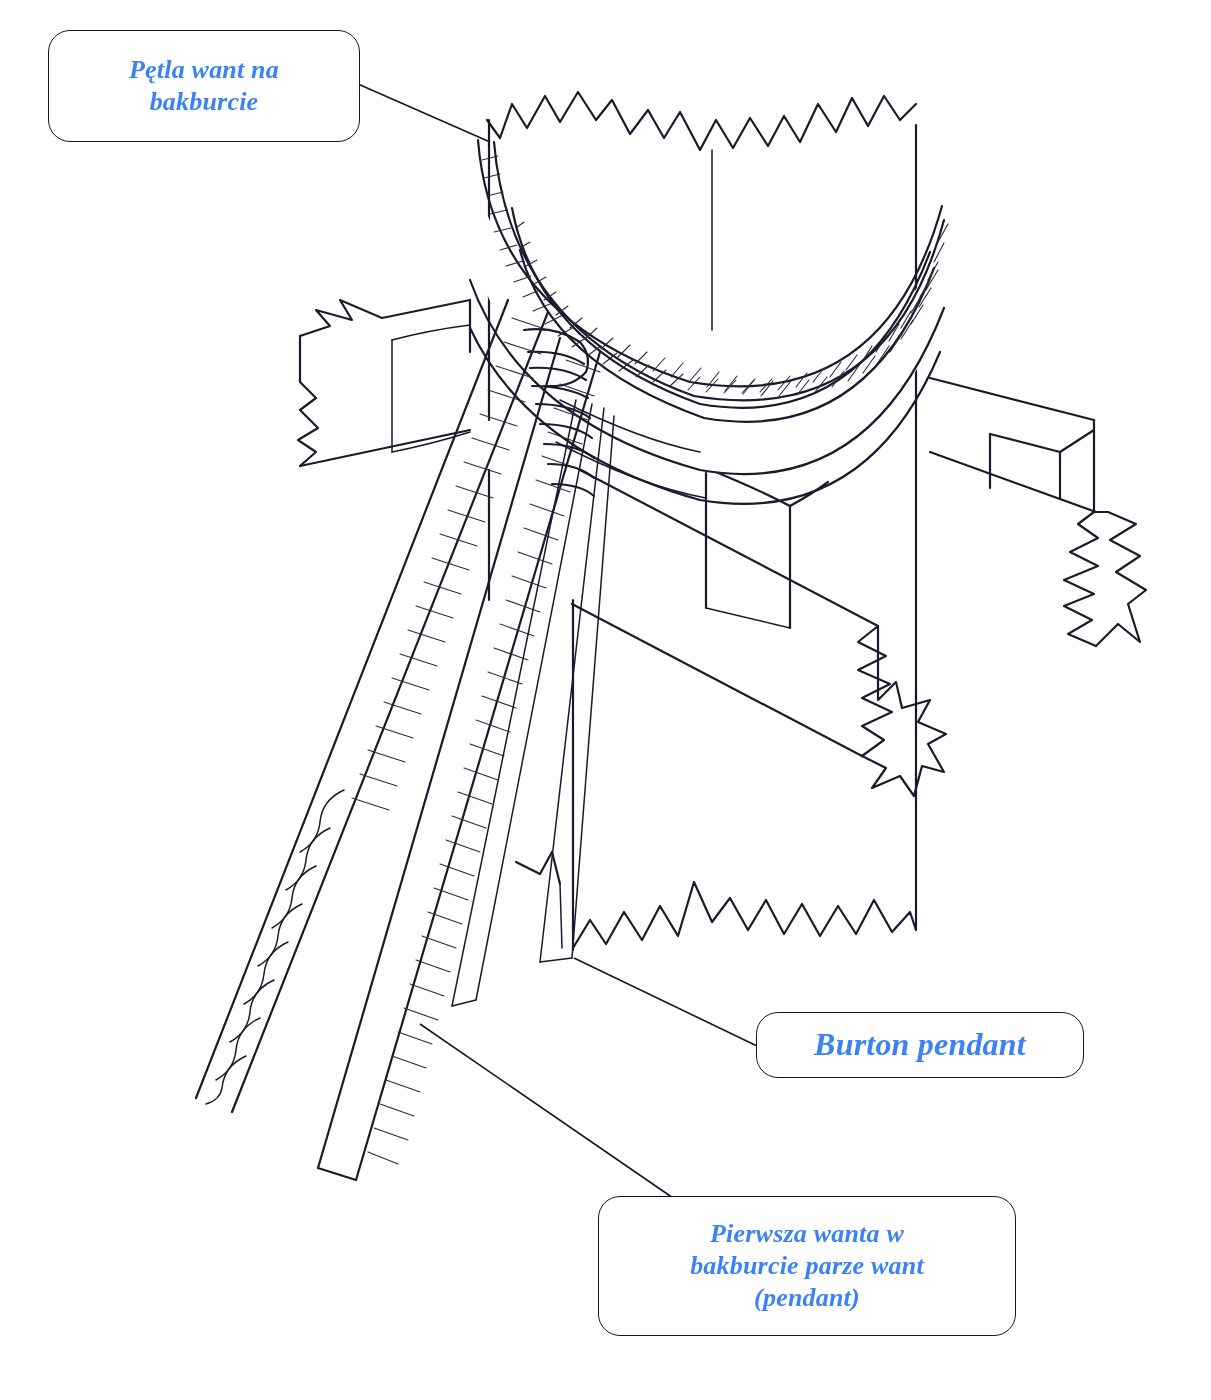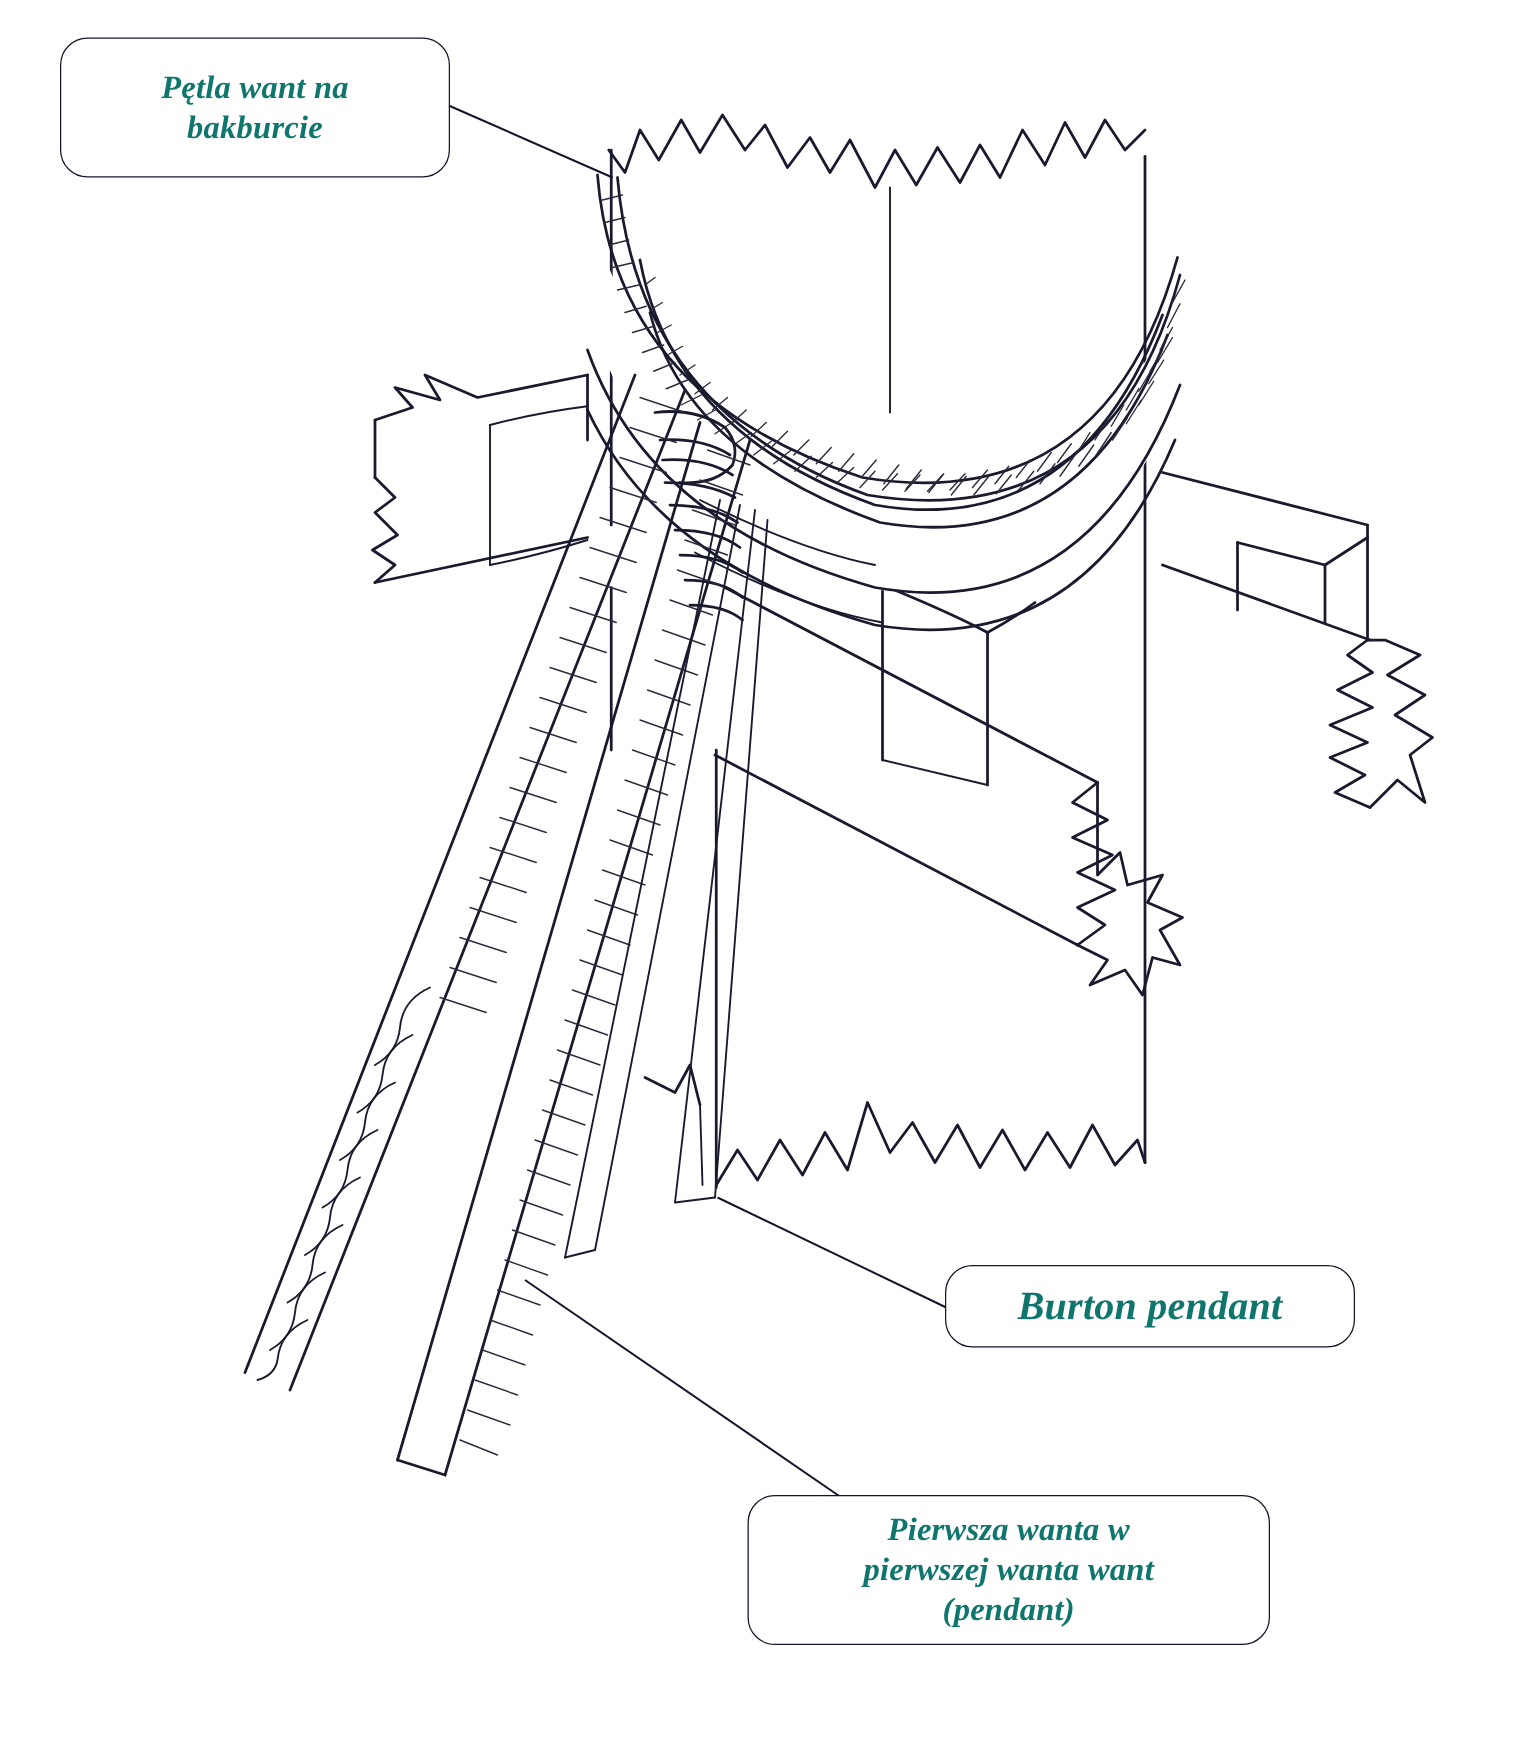--- a/index.html
+++ b/index.html
@@ -21,21 +21,21 @@
     top: 0;
     width: 1211px;
     height: 1400px;
   }
   .callout {
     position: absolute;
     box-sizing: border-box;
     border: 1.6px solid #14142a;
     border-radius: 22px;
     background: #ffffff;
-    color: #0f766e;
+    color: #3b82f6;
     display: flex;
     align-items: center;
     justify-content: center;
     text-align: center;
     font-style: italic;
     font-weight: bold;
     line-height: 1.22;
     letter-spacing: 0.2px;
     z-index: 5;
   }
@@ -52,21 +52,21 @@
     top: 1012px;
     width: 328px;
     height: 66px;
     font-size: 32px;
     padding: 2px 12px;
   }
   #callout-first-shroud {
     left: 598px;
     top: 1196px;
     width: 418px;
-    height: 120px;
+    height: 140px;
     font-size: 26px;
     padding: 22px 16px;
   }
 </style>
 </head>
 <body>
 
 <div id="page">
 
   <svg id="artwork" viewBox="0 0 1211 1400" xmlns="http://www.w3.org/2000/svg">
@@ -354,18 +354,18 @@
     </span>
   </div>
 
   <div class="callout" id="callout-burton-pendant">
     <span>Burton pendant</span>
   </div>
 
   <div class="callout" id="callout-first-shroud">
     <span>
       <span>Pierwsza wanta w</span><br>
-      <span>pierwszej wanta want</span><br>
+      <span>bakburcie parze want</span><br>
       <span>(pendant)</span>
     </span>
   </div>
 
 </div>
 
 </body></html>

